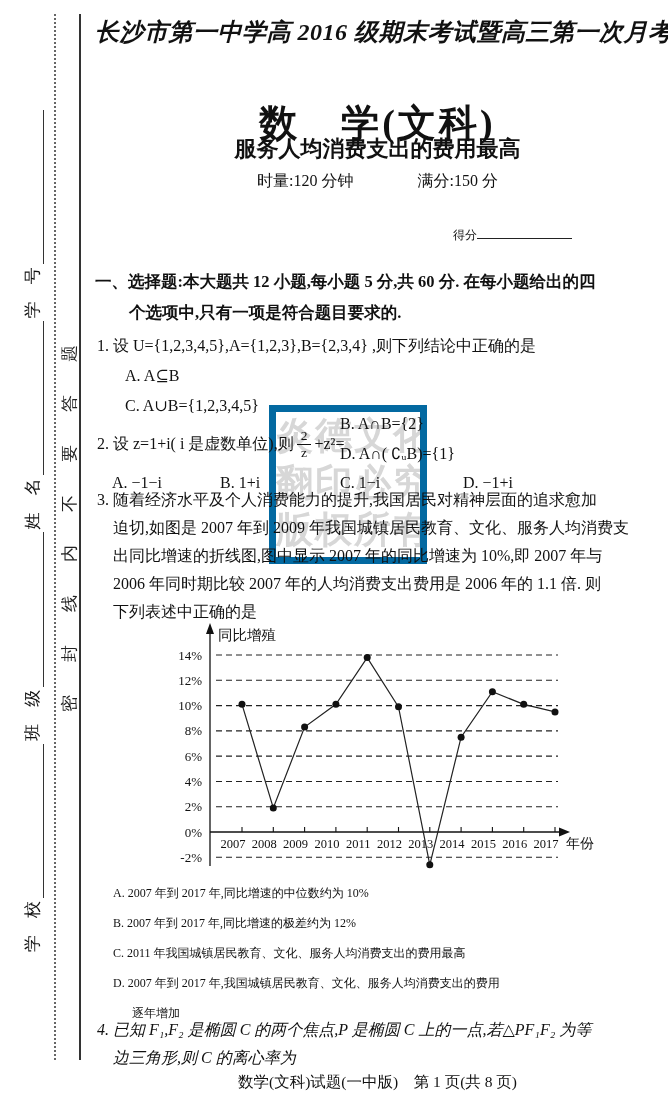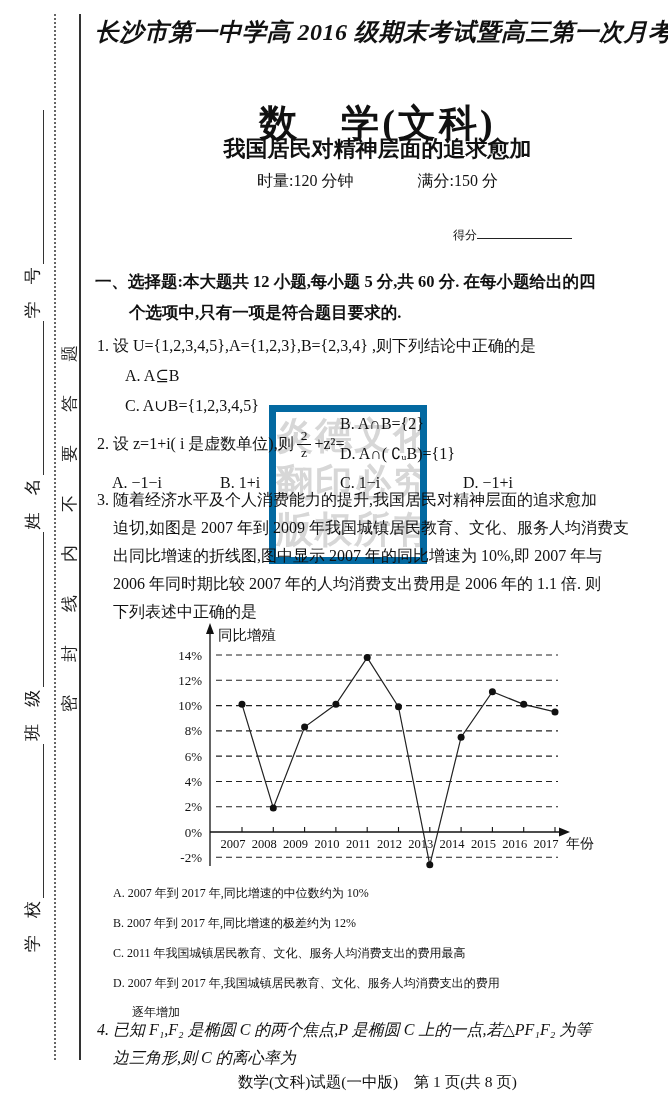--- a/index.html
+++ b/index.html
@@ -44,21 +44,21 @@
   .q2 .optrow{position:relative;top:4px;height:30px;}
   .q2 .oA{position:absolute;left:15px;}
   .q2 .oB{position:absolute;left:123px;}
   .q2 .oC{position:absolute;left:243px;}
   .q2 .oD{position:absolute;left:366px;}
   .q3stem{top:486px;left:2px;width:562px;font-size:16px;line-height:28px;}
   .q3stem .cont{padding-left:16px;}
   .chart-wrap{top:620px;left:55px;width:460px;height:252px;}
   svg{font-family:"Liberation Serif","DejaVu Serif",serif;}
   .q3opts{top:878px;left:18px;width:545px;font-size:12px;line-height:30px;}
-  .q3opts .cont{padding-left:19px;font-family:Liberation Mono, monospace;}
+  .q3opts .cont{padding-left:19px;}
   .q4{top:1016px;left:2px;width:560px;font-size:16px;line-height:28px;font-style:italic;}
   .q4 .cont{padding-left:16px;}
   .footer{top:1072px;width:100%;text-align:center;font-size:15.5px;}
 </style>
 </head>
 <body>
 
 <div class="page">
 
   <div class="vline-dotted"></div>
@@ -80,21 +80,21 @@
   <div class="watermark">
     <div>炎德文化</div>
     <div>翻印必究</div>
     <div>版权所有</div>
   </div>
 
   <div class="content">
 
     <div class="cal-title">长沙市第一中学高 2016 级期末考试暨高三第一次月考</div>
     <div class="subject">数　学(文科)</div>
-    <div class="subtitle">我国居民对精神层面的追求愈加</div>
+    <div class="subtitle">服务人均消费支出的费用最高</div>
 
     <div class="info">
       <span>时量:120 分钟</span>
       <span>满分:150 分</span>
     </div>
 
     <div class="score-row">
       <span>得分</span><span class="score-blank"></span>
     </div>
 

